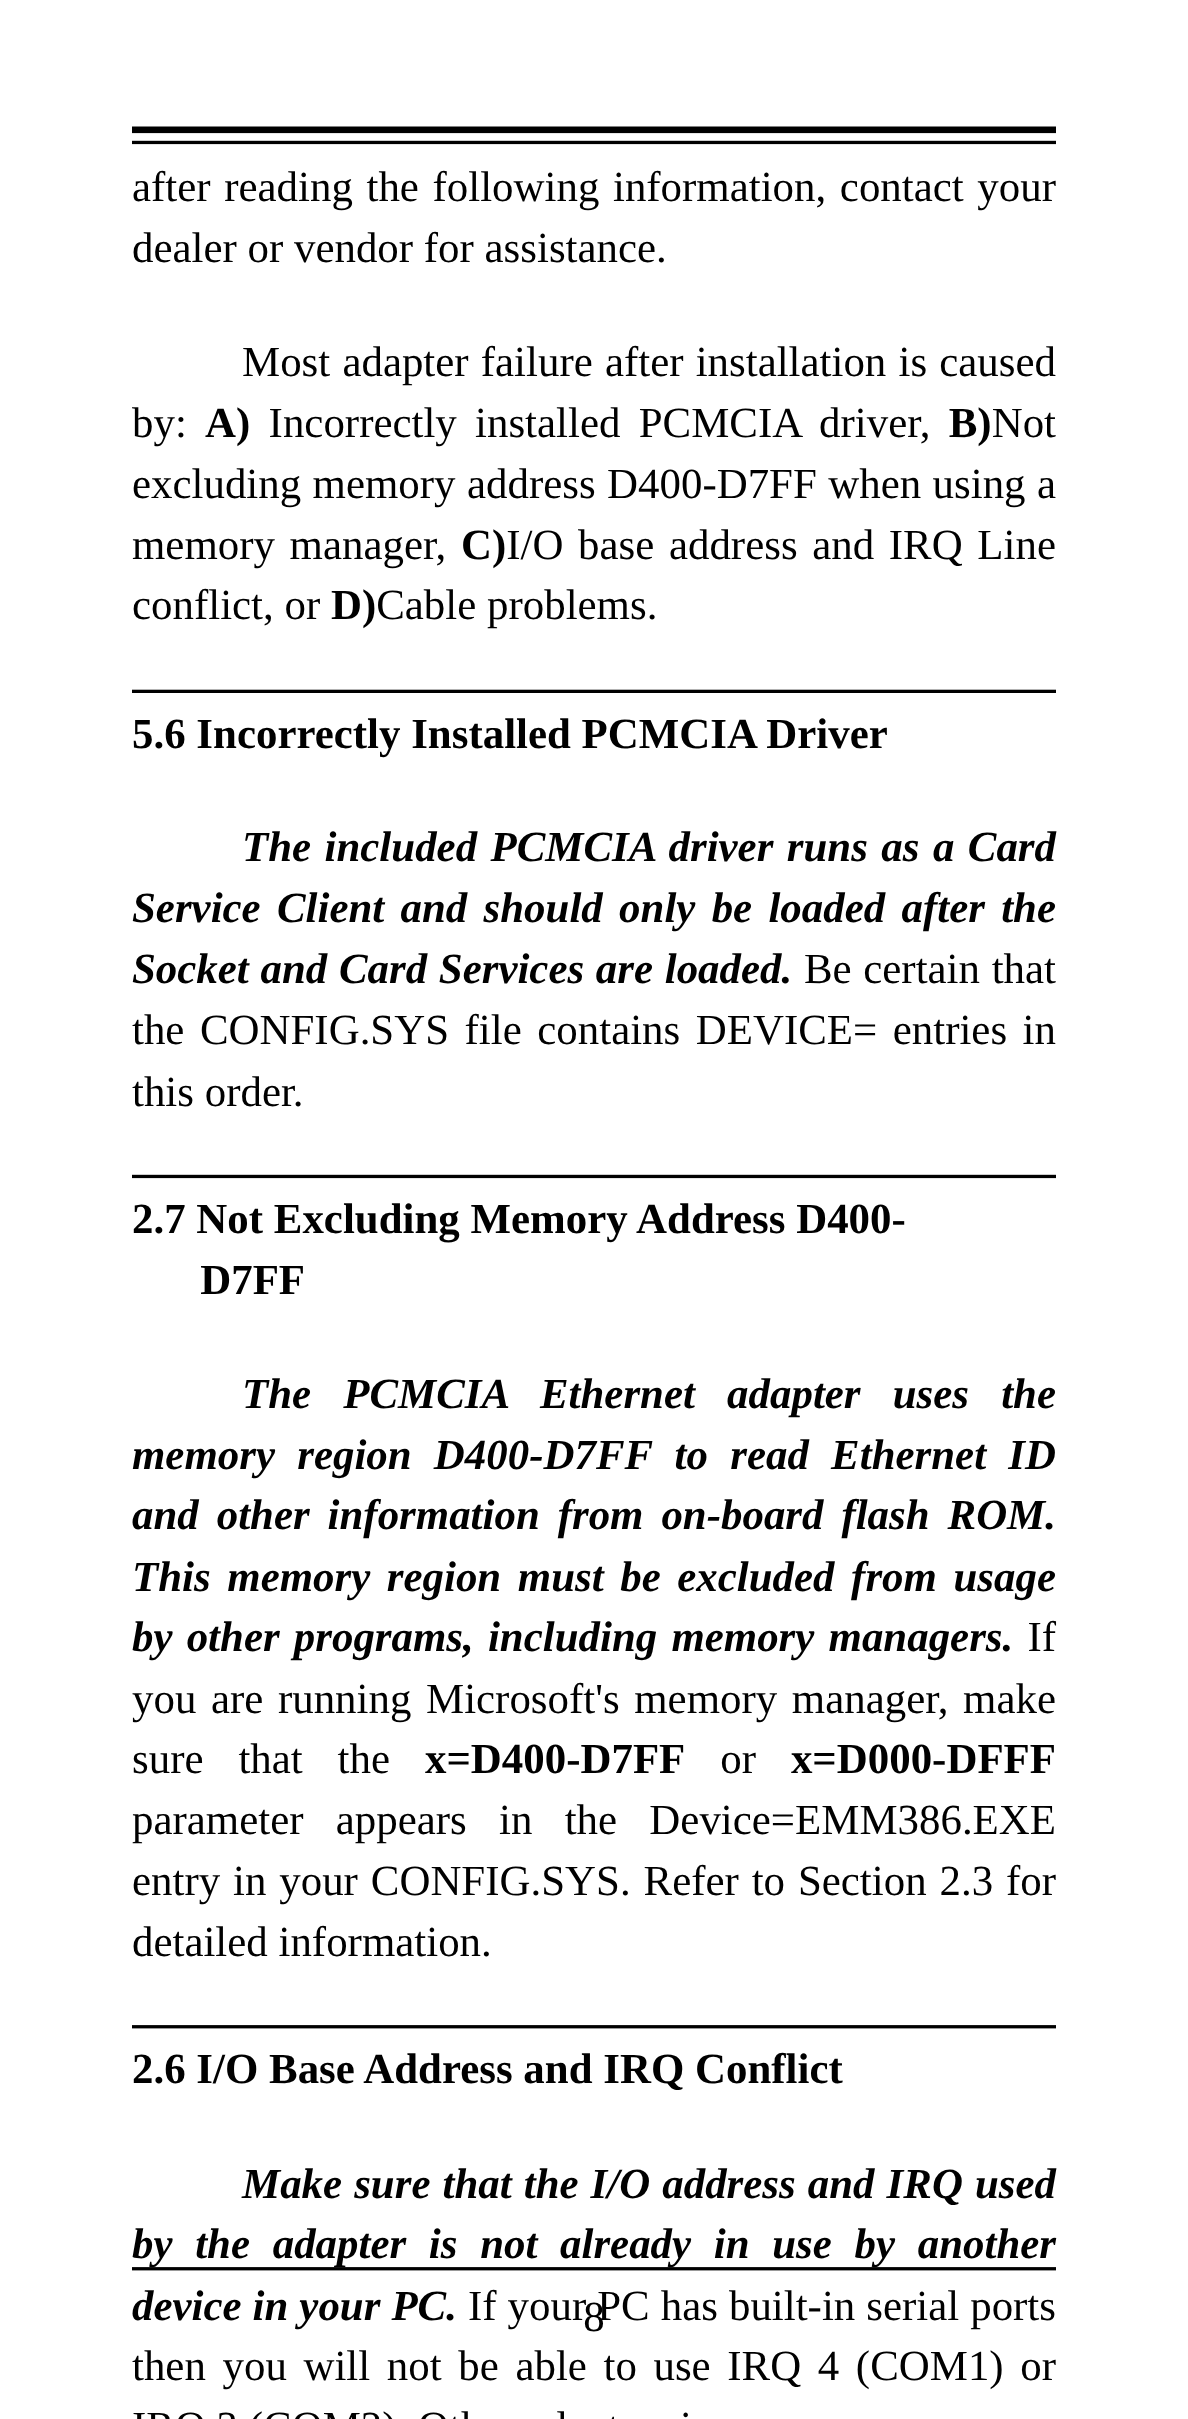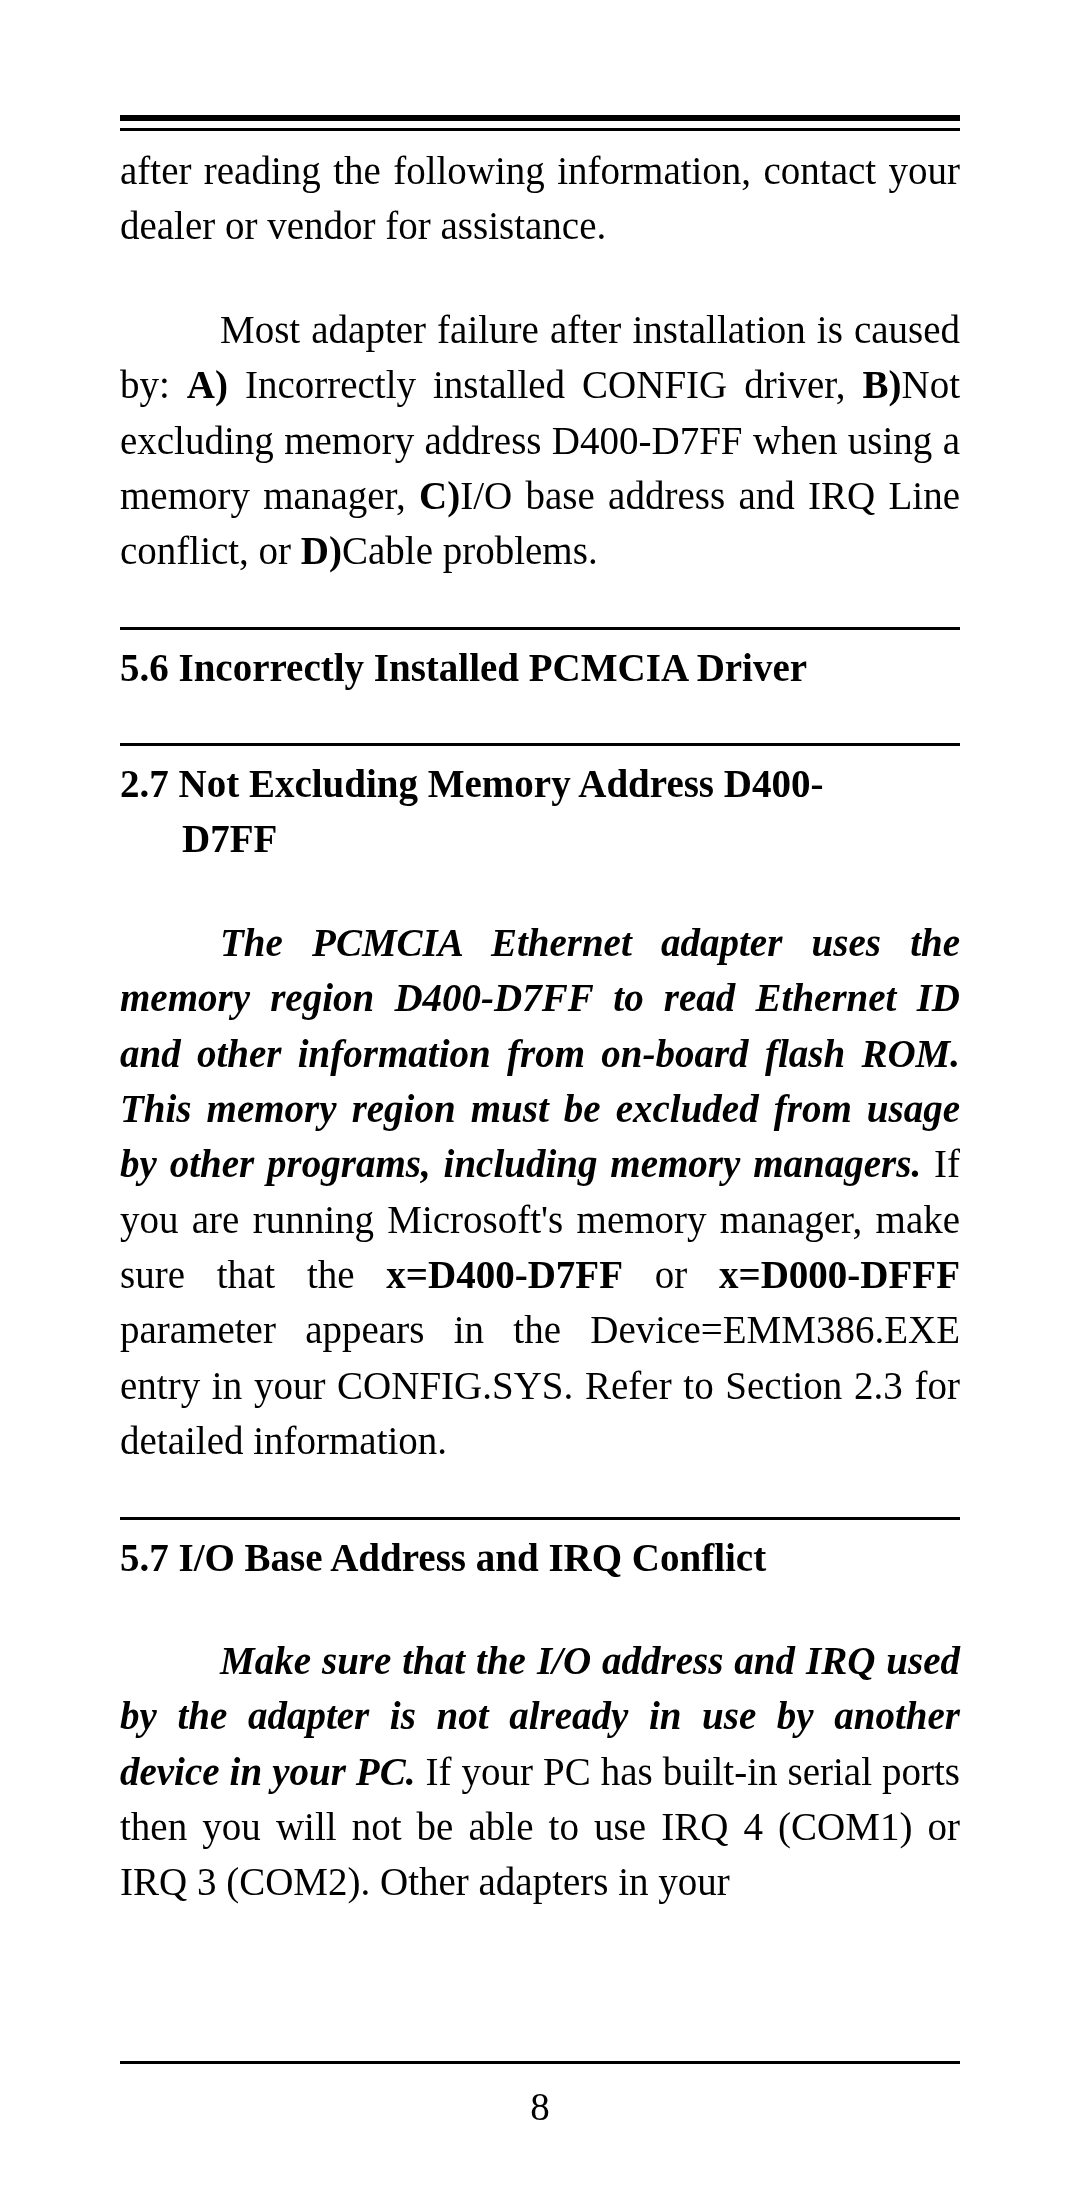--- a/index.html
+++ b/index.html
@@ -69,38 +69,41 @@
   </style>
 </head>
 <body>
 
 <div class="page">
   <div class="top-rule"></div>
 
   <p class="body-text">after reading the following information, contact your dealer or vendor for assistance.</p>
 
   <p class="body-text indent">
-    <span>Most adapter failure after installation is caused by: </span><b>A)</b><span> Incorrectly installed CONFIG driver, </span><b>B)</b><span>Not excluding memory address D400-D7FF when using a memory manager, </span><b>C)</b><span>I/O base address and IRQ Line conflict, or </span><b>D)</b><span>Cable problems.</span>
+    <span>Most adapter failure after installation is caused by: </span><b>A)</b><span> Incorrectly installed PCMCIA driver, </span><b>B)</b><span>Not excluding memory address D400-D7FF when using a memory manager, </span><b>C)</b><span>I/O base address and IRQ Line conflict, or </span><b>D)</b><span>Cable problems.</span>
   </p>
 
   <div class="section-rule"></div>
   <h2 class="section-heading">5.6 Incorrectly Installed PCMCIA Driver</h2>
 
+  <p class="body-text indent">
+    <b><i>The included PCMCIA driver runs as a Card Service Client and should only be loaded after the Socket and Card Services are loaded.</i></b><span> Be certain that the CONFIG.SYS file contains DEVICE= entries in this order.</span>
+  </p>
 
   <div class="section-rule"></div>
   <h2 class="section-heading section-heading-wrapped">
     <span>2.7 Not Excluding Memory Address D400-</span><br><span>D7FF</span>
   </h2>
 
   <p class="body-text indent">
     <b><i>The PCMCIA Ethernet adapter uses the memory region D400-D7FF to read Ethernet ID and other information from on-board flash ROM. This memory region must be excluded from usage by other programs, including memory managers.</i></b><span> If you are running Microsoft's memory manager, make sure that the </span><b>x=D400-D7FF</b><span> or </span><b>x=D000-DFFF</b><span> parameter appears in the Device=EMM386.EXE entry in your CONFIG.SYS.  Refer to Section 2.3 for detailed information.</span>
   </p>
 
   <div class="section-rule"></div>
-  <h2 class="section-heading">5.7 I/O Base Address and IRQ Conflict</h2>
+  <h2 class="section-heading">2.6 I/O Base Address and IRQ Conflict</h2>
 
   <p class="body-text indent" style="margin-bottom:0">
     <b><i>Make sure that the I/O address and IRQ used by the adapter is not already in use by another device in your PC.</i></b><span> If your PC has built-in serial ports then you will not be able to use IRQ 4 (COM1) or IRQ 3 (COM2). Other adapters in your</span>
   </p>
 
   <div class="bottom-rule"></div>
   <div class="page-number">8</div>
 </div>
 
 </body></html>

